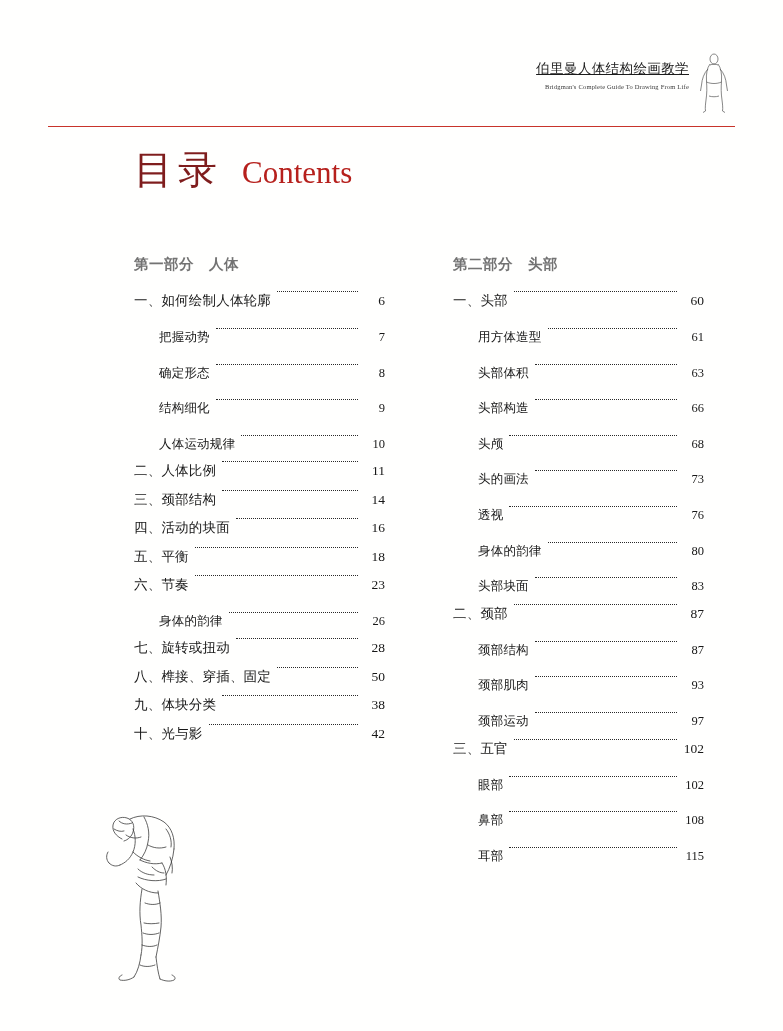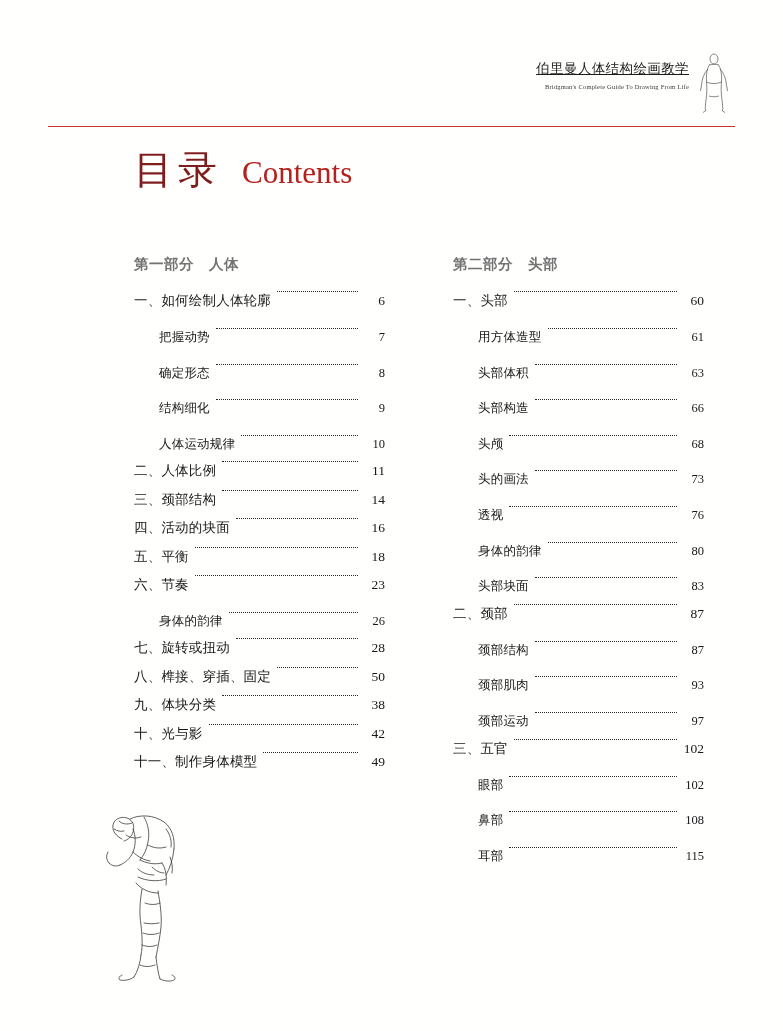--- a/index.html
+++ b/index.html
@@ -261,25 +261,20 @@
       <div class="entry">
         <span class="label">九、体块分类</span>
         <span class="dots"></span>
         <span class="page-num">38</span>
       </div>
       <div class="entry">
         <span class="label">十、光与影</span>
         <span class="dots"></span>
         <span class="page-num">42</span>
       </div>
-      <div class="entry">
-        <span class="label">十一、制作身体模型</span>
-        <span class="dots"></span>
-        <span class="page-num">49</span>
-      </div>
     </div>
 
     <div class="col">
       <div class="part-heading">第二部分　头部</div>
 
       <div class="entry">
         <span class="label">一、头部</span>
         <span class="dots"></span>
         <span class="page-num">60</span>
       </div>

